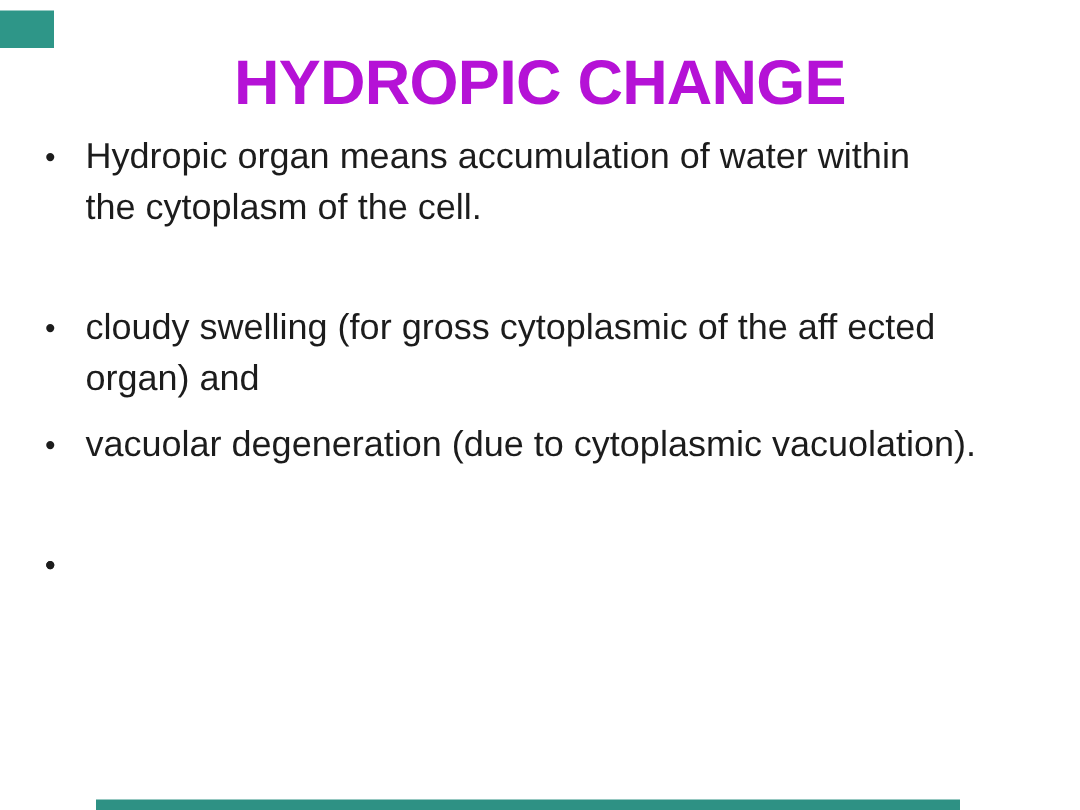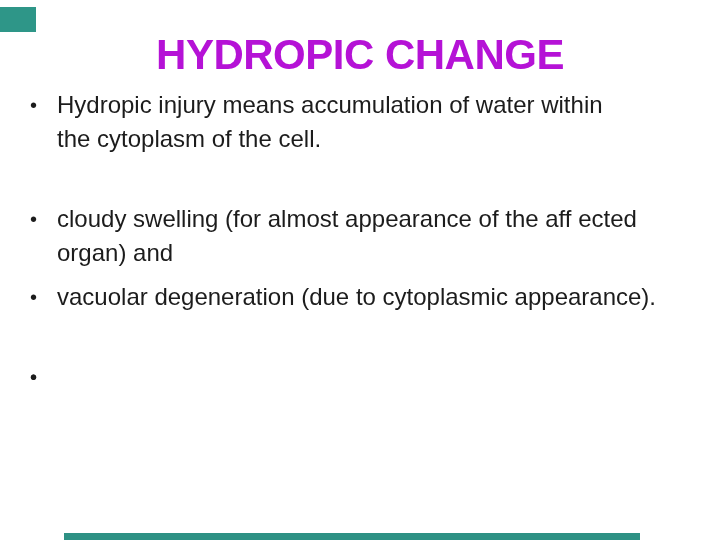--- a/index.html
+++ b/index.html
@@ -85,31 +85,31 @@
 
 <div class="slide">
 
   <div class="corner-accent"></div>
 
   <h1 class="slide-title">HYDROPIC CHANGE</h1>
 
   <ul class="bullet-list">
     <li class="bullet-item">
       <span class="bullet-dot">•</span>
-      <span class="bullet-text">Hydropic injury means accumulation of water within
+      <span class="bullet-text">Hydropic organ means accumulation of water within
 the cytoplasm of the cell.</span>
     </li>
     <li class="bullet-item">
       <span class="bullet-dot">•</span>
-      <span class="bullet-text">cloudy swelling (for almost appearance of the aff ected
+      <span class="bullet-text">cloudy swelling (for gross cytoplasmic of the aff ected
 organ) and</span>
     </li>
     <li class="bullet-item tight">
       <span class="bullet-dot">•</span>
-      <span class="bullet-text">vacuolar degeneration (due to cytoplasmic appearance).</span>
+      <span class="bullet-text">vacuolar degeneration (due to cytoplasmic vacuolation).</span>
     </li>
     <li class="bullet-item">
       <span class="bullet-dot">•</span>
     </li>
     <li class="bullet-item">
       <span class="bullet-dot">•</span>
     </li>
   </ul>
 
   <div class="bottom-accent"></div>

